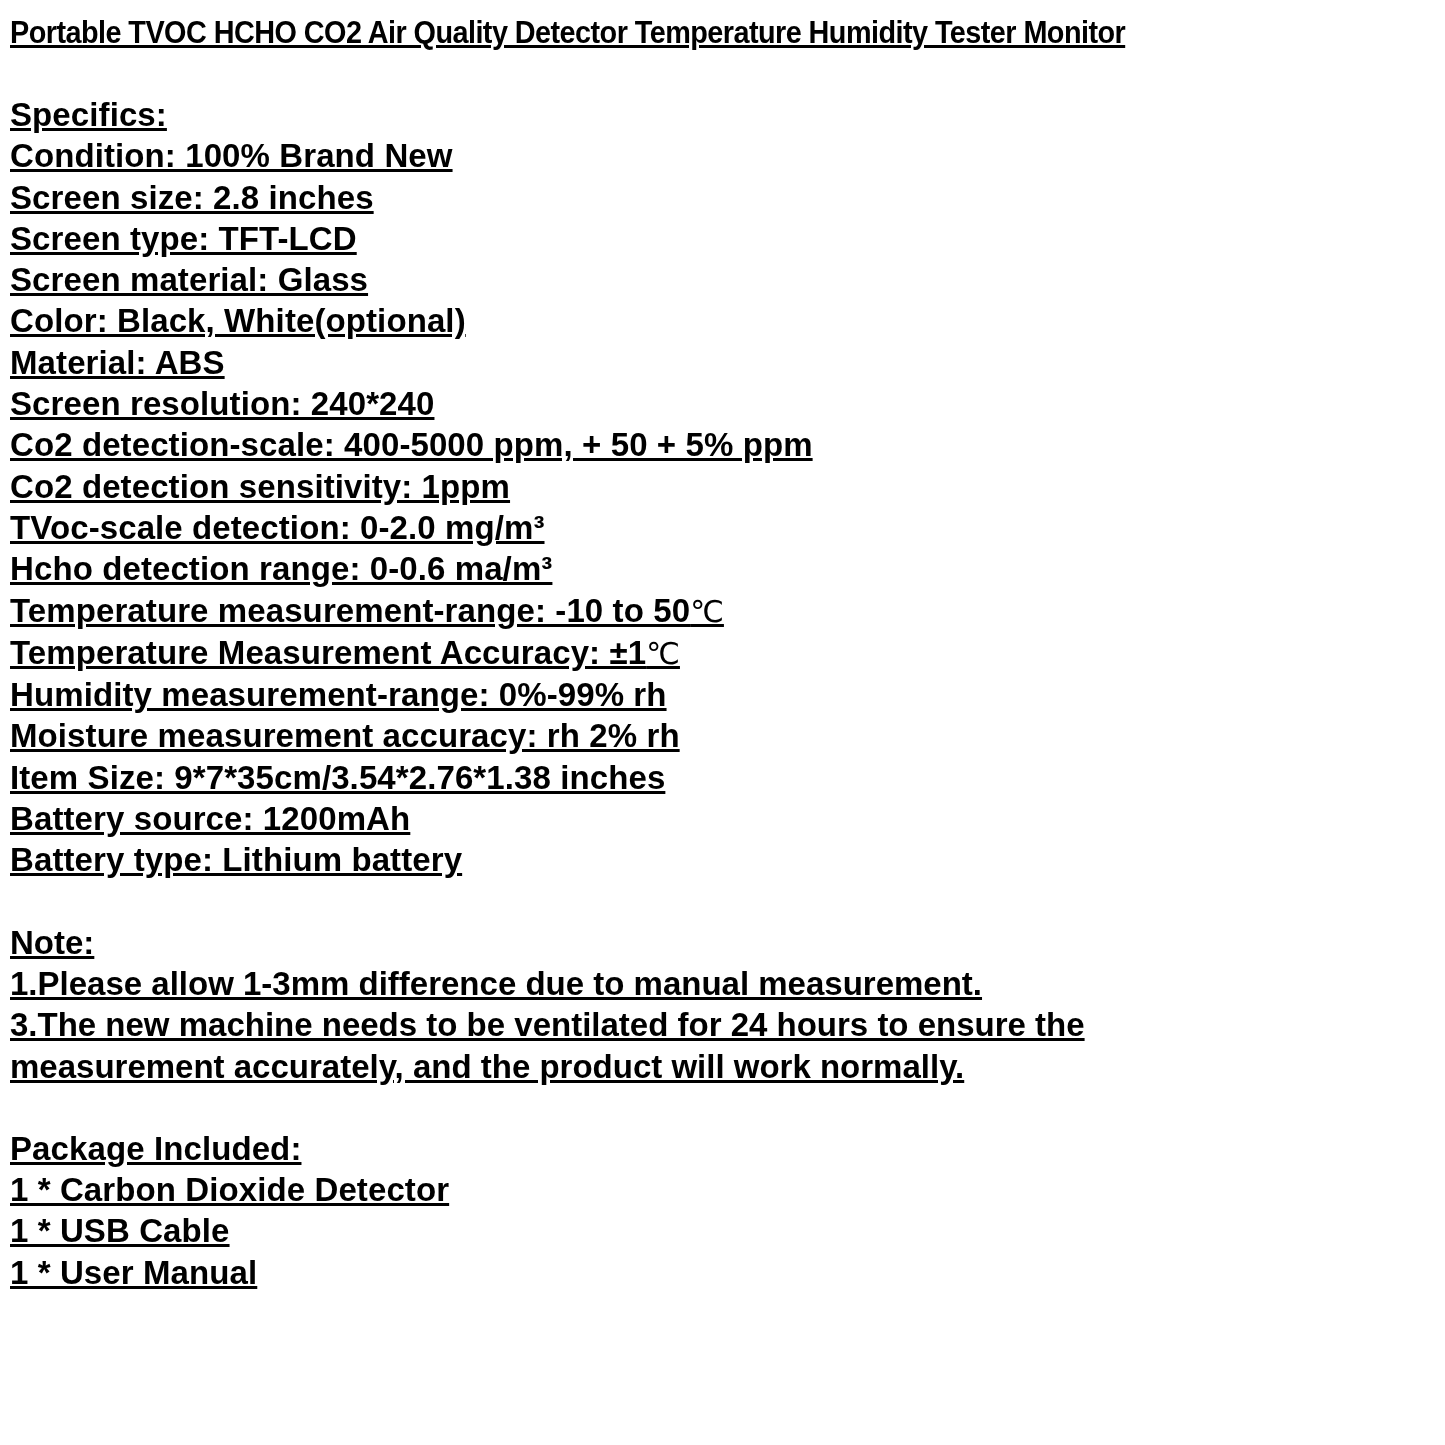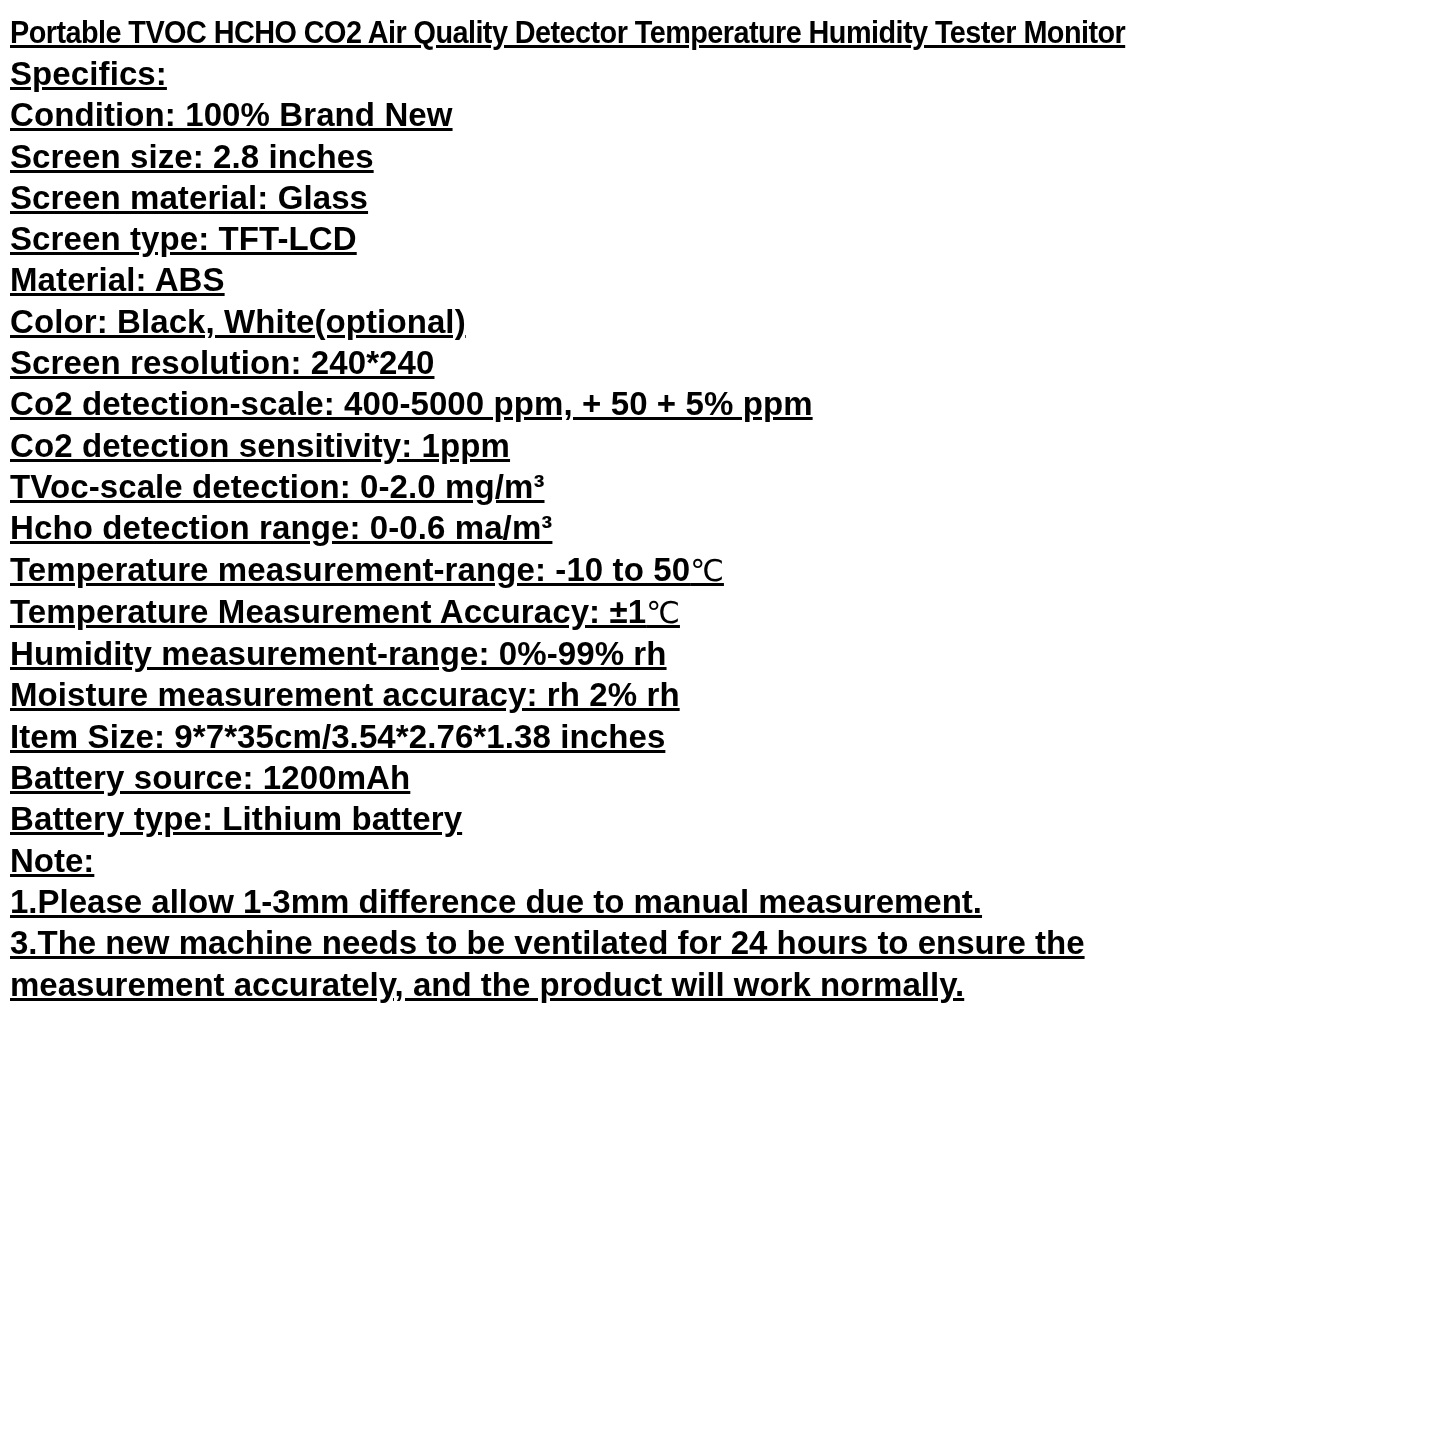--- a/index.html
+++ b/index.html
@@ -27,20 +27,21 @@
       font-size: 31px;
       line-height: 41px;
       letter-spacing: -0.6px;
       white-space: nowrap;
       margin: 0;
       font-weight: bold;
       transform: scaleX(0.93);
       transform-origin: left center;
     }
     .block {
+      margin-top: 41px;
     }
     .line {
       font-size: 33px;
       line-height: 41.3px;
       white-space: nowrap;
       display: block;
       letter-spacing: 0.1px;
     }
     .note-line {
       font-size: 33px;
@@ -58,24 +59,24 @@
 </head>
 <body>
 
 <div class="page">
   <h1 class="title">Portable TVOC HCHO CO2 Air Quality Detector Temperature Humidity Tester Monitor</h1>
 
   <section class="block">
     <span class="line">Specifics:</span>
     <span class="line">Condition: 100% Brand New</span>
     <span class="line">Screen size: 2.8 inches</span>
+    <span class="line">Screen type: TFT-LCD</span>
     <span class="line">Screen material: Glass</span>
-    <span class="line">Screen type: TFT-LCD</span>
+    <span class="line">Color: Black, White(optional)</span>
     <span class="line">Material: ABS</span>
-    <span class="line">Color: Black, White(optional)</span>
     <span class="line">Screen resolution: 240*240</span>
     <span class="line">Co2 detection-scale: 400-5000 ppm, + 50 + 5% ppm</span>
     <span class="line">Co2 detection sensitivity: 1ppm</span>
     <span class="line">TVoc-scale detection: 0-2.0 mg/m³</span>
     <span class="line">Hcho detection range: 0-0.6 ma/m³</span>
     <span class="line"><span>Temperature measurement-range: -10 to 50</span><span class="celsius">℃</span></span>
     <span class="line"><span>Temperature Measurement Accuracy: ±1</span><span class="celsius">℃</span></span>
     <span class="line">Humidity measurement-range: 0%-99% rh</span>
     <span class="line">Moisture measurement accuracy: rh 2% rh</span>
     <span class="line">Item Size: 9*7*35cm/3.54*2.76*1.38 inches</span>
@@ -83,13 +84,19 @@
     <span class="line">Battery type: Lithium battery</span>
   </section>
 
   <section class="block">
     <span class="note-line">Note:</span>
     <span class="note-line">1.Please allow 1-3mm difference due to manual measurement.</span>
     <span class="note-line">3.The new machine needs to be ventilated for 24 hours to ensure the</span>
     <span class="note-line">measurement accurately, and the product will work normally.</span>
   </section>
 
+  <section class="block">
+    <span class="line">Package Included:</span>
+    <span class="line">1 * Carbon Dioxide Detector</span>
+    <span class="line">1 * USB Cable</span>
+    <span class="line">1 * User Manual</span>
+  </section>
 </div>
 
 </body></html>

